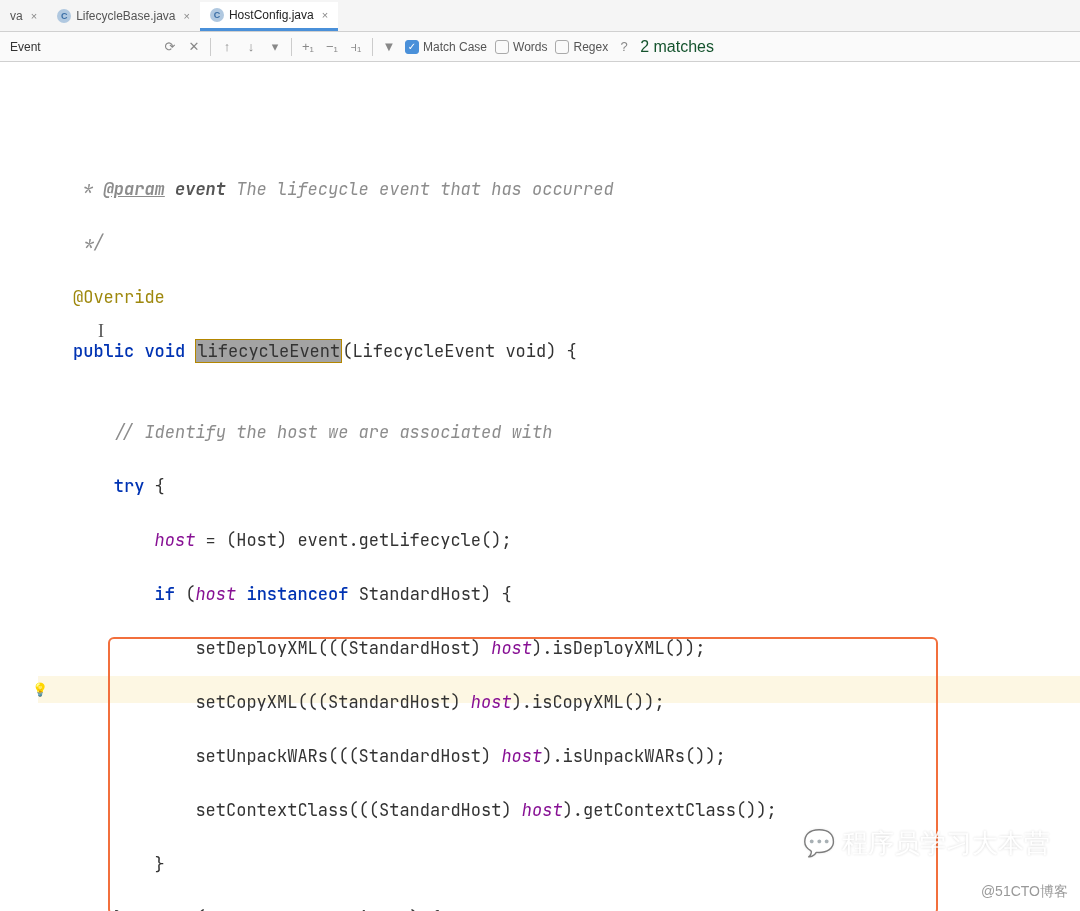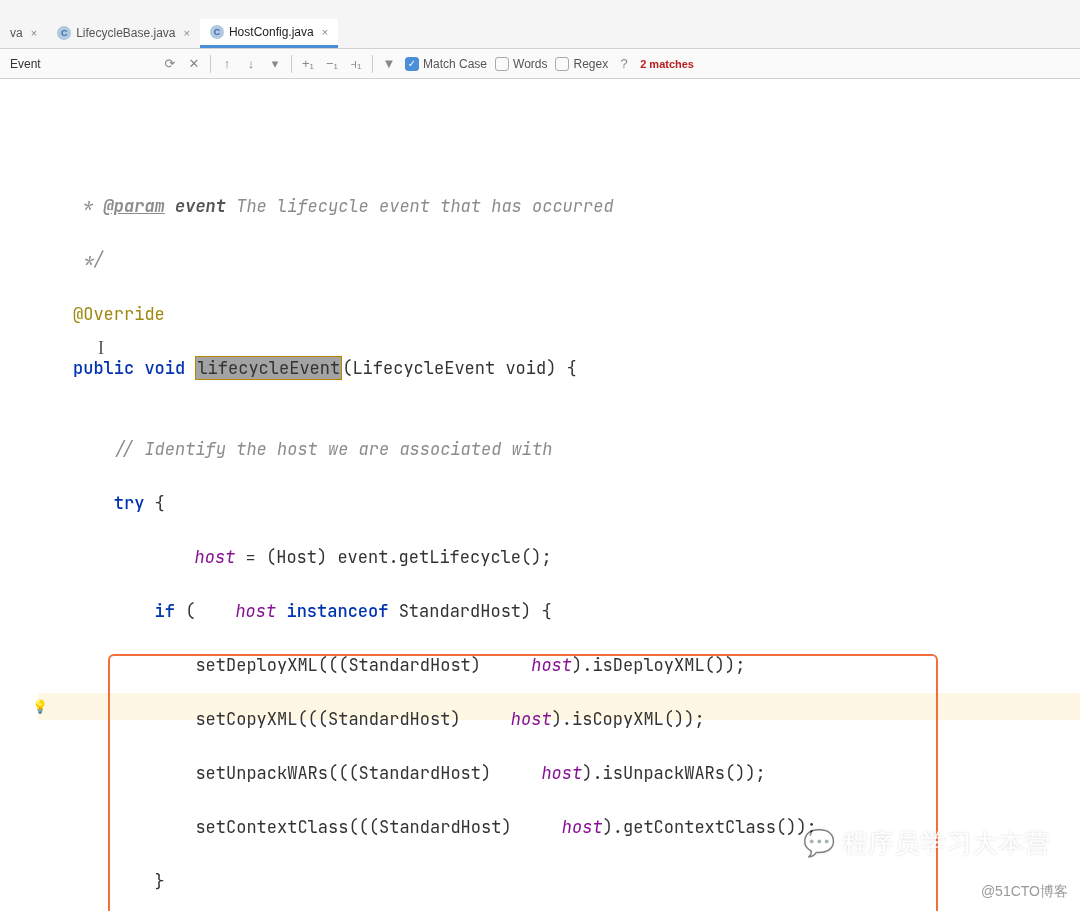--- a/index.html
+++ b/index.html
@@ -1,40 +1,40 @@
 <!DOCTYPE html>
 <html><head>
 <meta charset="utf-8">
 <style>
 * { margin:0; padding:0; box-sizing:border-box; }
 body { font-family: -apple-system, BlinkMacSystemFont, "Segoe UI", sans-serif; font-size:13px; background:#fff; color:#333; width:1080px; height:911px; overflow:hidden; position:relative; }
-.tabs-bar { height:49px; display:flex; align-items:flex-end; border-bottom:1px solid #d0d0d0; padding-left:0; background:#f5f5f5; }
+.tabs-bar { height:32px; display:flex; align-items:flex-end; border-bottom:1px solid #d0d0d0; padding-left:0; background:#f5f5f5; }
 .tab { display:flex; align-items:center; gap:5px; padding:6px 10px; font-size:12px; color:#555; border-bottom:2px solid transparent; cursor:pointer; }
 .tab.active { border-bottom:3px solid #4a90d9; color:#222; background:#fff; }
 .tab .ic { width:14px; height:14px; border-radius:50%; background:#b0c8e0; color:#3a6ea5; font-size:9px; font-weight:bold; display:flex; align-items:center; justify-content:center; }
 .tab .cx { color:#888; font-size:11px; margin-left:3px; }
 .find-bar { height:30px; display:flex; align-items:center; gap:8px; padding:0 4px; border-bottom:1px solid #d0d0d0; background:#fafafa; }
 .find-input { border:none; background:transparent; font-size:12px; padding:4px 6px; width:150px; outline:none; color:#333;}
 .fb-icon { width:16px; height:16px; display:flex; align-items:center; justify-content:center; color:#888; font-size:13px; cursor:pointer; }
 .sep { width:1px; height:18px; background:#ccc; }
 .chk { display:flex; align-items:center; gap:4px; font-size:12px; color:#555; }
 .chk-box { width:14px; height:14px; border:1px solid #aaa; border-radius:3px; display:flex; align-items:center; justify-content:center; }
 .chk-box.checked { background:#4a90d9; border-color:#4a90d9; color:#fff; font-size:10px; }
-.matches { font-size:11px; color:#b91c1c; font-weight:700; }
+.matches { font-size:16px; color:#14532d; font-weight:400; }
 .editor-wrap { display:flex; height:calc(100% - 62px); }
 .gutter { width:38px; background:#fff; position:relative; }
 .bulb { position:absolute; left:32px; top:620px; font-size:13px; color:#e8a33d; }
 .code { flex:1; padding:6px 0 0 35px; font-family: "JetBrains Mono", Menlo, Consolas, monospace; font-size:17px; line-height:27px; white-space:pre; position:relative; color:#333; }
 .kw { color:#0033b3; font-weight:500; }
 .ann { color:#9e880d; }
 .cmnt { color:#8c8c8c; font-style:italic; }
 .jdoc { color:#8c8c8c; font-style:italic; }
 .jdoc .tag { text-decoration:underline; font-weight:bold;margin-top:12px; }
 .jdoc .pn { font-weight:bold; font-style:italic; color:#555;}
-.fld { color:#871094; font-style:italic;margin-left:40px; }
+.fld { color:#871094; font-style:italic; }
 .hl-method { background:#a3a3a3; border:1px solid #b38600; padding:0 1px; }
 .hl-orange { border:2px solid #f26f3c; border-radius:6px; position:absolute; left:70px; top:575px; width:830px; height:278px; pointer-events:none; }
 .hl-line { position:absolute; left:0; top:614px; width:100%; height:27px; background:#fdf7e3; z-index:-1; }
 .wm1 { position:absolute; right:30px; bottom:50px; color:#fff; font-size:26px; font-weight:500; text-shadow:0 0 3px rgba(0,0,0,0.2); opacity:0.85; pointer-events:none;}
 .wm1::before { content:"💬"; margin-right:6px; opacity:0.6; }
 .wm2 { position:absolute; right:12px; bottom:10px; color:#999; font-size:14px; pointer-events:none; }
 .cursor { position:absolute; left:60px; top:256px; font-size:18px; color:#555; font-family:serif; }
 </style>
 </head>
 <body>

